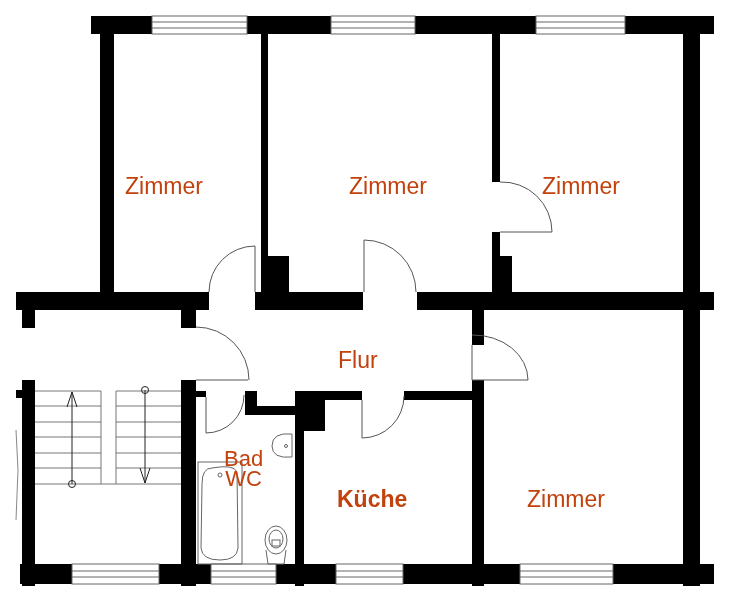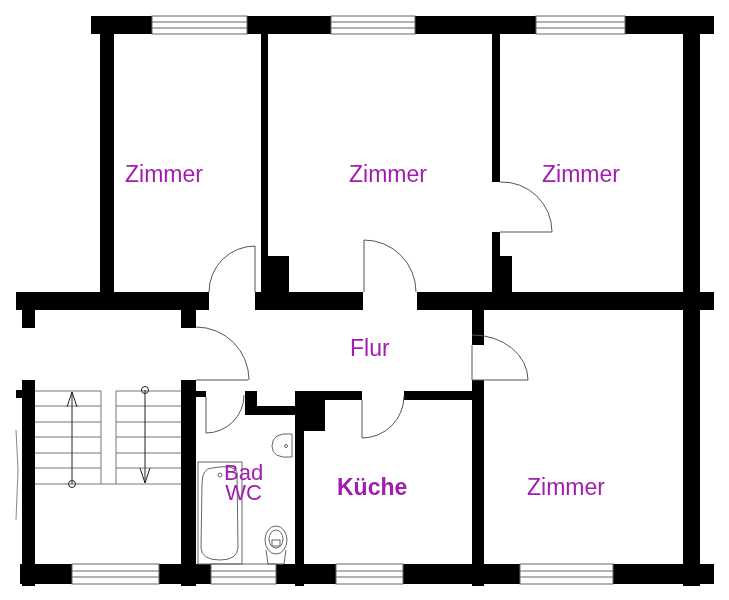--- a/index.html
+++ b/index.html
@@ -2,23 +2,24 @@
 <html><head>
 <meta charset="utf-8">
 <style>
   html, body { margin: 0; padding: 0; background: #ffffff; }
   body { width: 729px; height: 600px; position: relative; overflow: hidden; }
   #plan { position: absolute; left: 0; top: 0; }
   .room-label {
     position: absolute;
     font-family: "Liberation Sans", sans-serif;
     font-size: 23px;
-    color: #a21caf;
+    color: #c2410c;
     line-height: 1;
     white-space: nowrap;
+    margin-top: 12px;
   }
   .room-label.small { font-size: 22px; line-height: 0.9; text-align: center; }
 </style>
 </head>
 <body>
 
 <svg id="plan" width="729" height="600" viewBox="0 0 729 600" xmlns="http://www.w3.org/2000/svg">
 
   <g fill="#000">
 
@@ -177,19 +178,19 @@
     <ellipse cx="276" cy="540" rx="11" ry="14"></ellipse>
     <ellipse cx="276" cy="539" rx="7" ry="9"></ellipse>
     <path d="M266 550 L268 564 L284 564 L286 550"></path>
     <rect x="272" y="540" width="8" height="6"></rect>
   </g>
 </svg>
 
 <div class="room-label" style="left:125px;top:163px;">Zimmer</div>
 <div class="room-label" style="left:349px;top:163px;">Zimmer</div>
 <div class="room-label" style="left:542px;top:163px;">Zimmer</div>
-<div class="room-label" style="left:350px;top:337px;text-align:right;">Flur</div>
+<div class="room-label" style="left:338px;top:337px;text-align:right;">Flur</div>
 <div class="room-label" style="left:337px;top:476px;font-weight:bold;">Küche</div>
 <div class="room-label" style="left:527px;top:476px;">Zimmer</div>
-<div class="room-label small" style="left:224px;top:463px;">
+<div class="room-label small" style="left:224px;top:437px;">
   <div>Bad</div>
   <div>WC</div>
 </div>
 
 </body></html>

